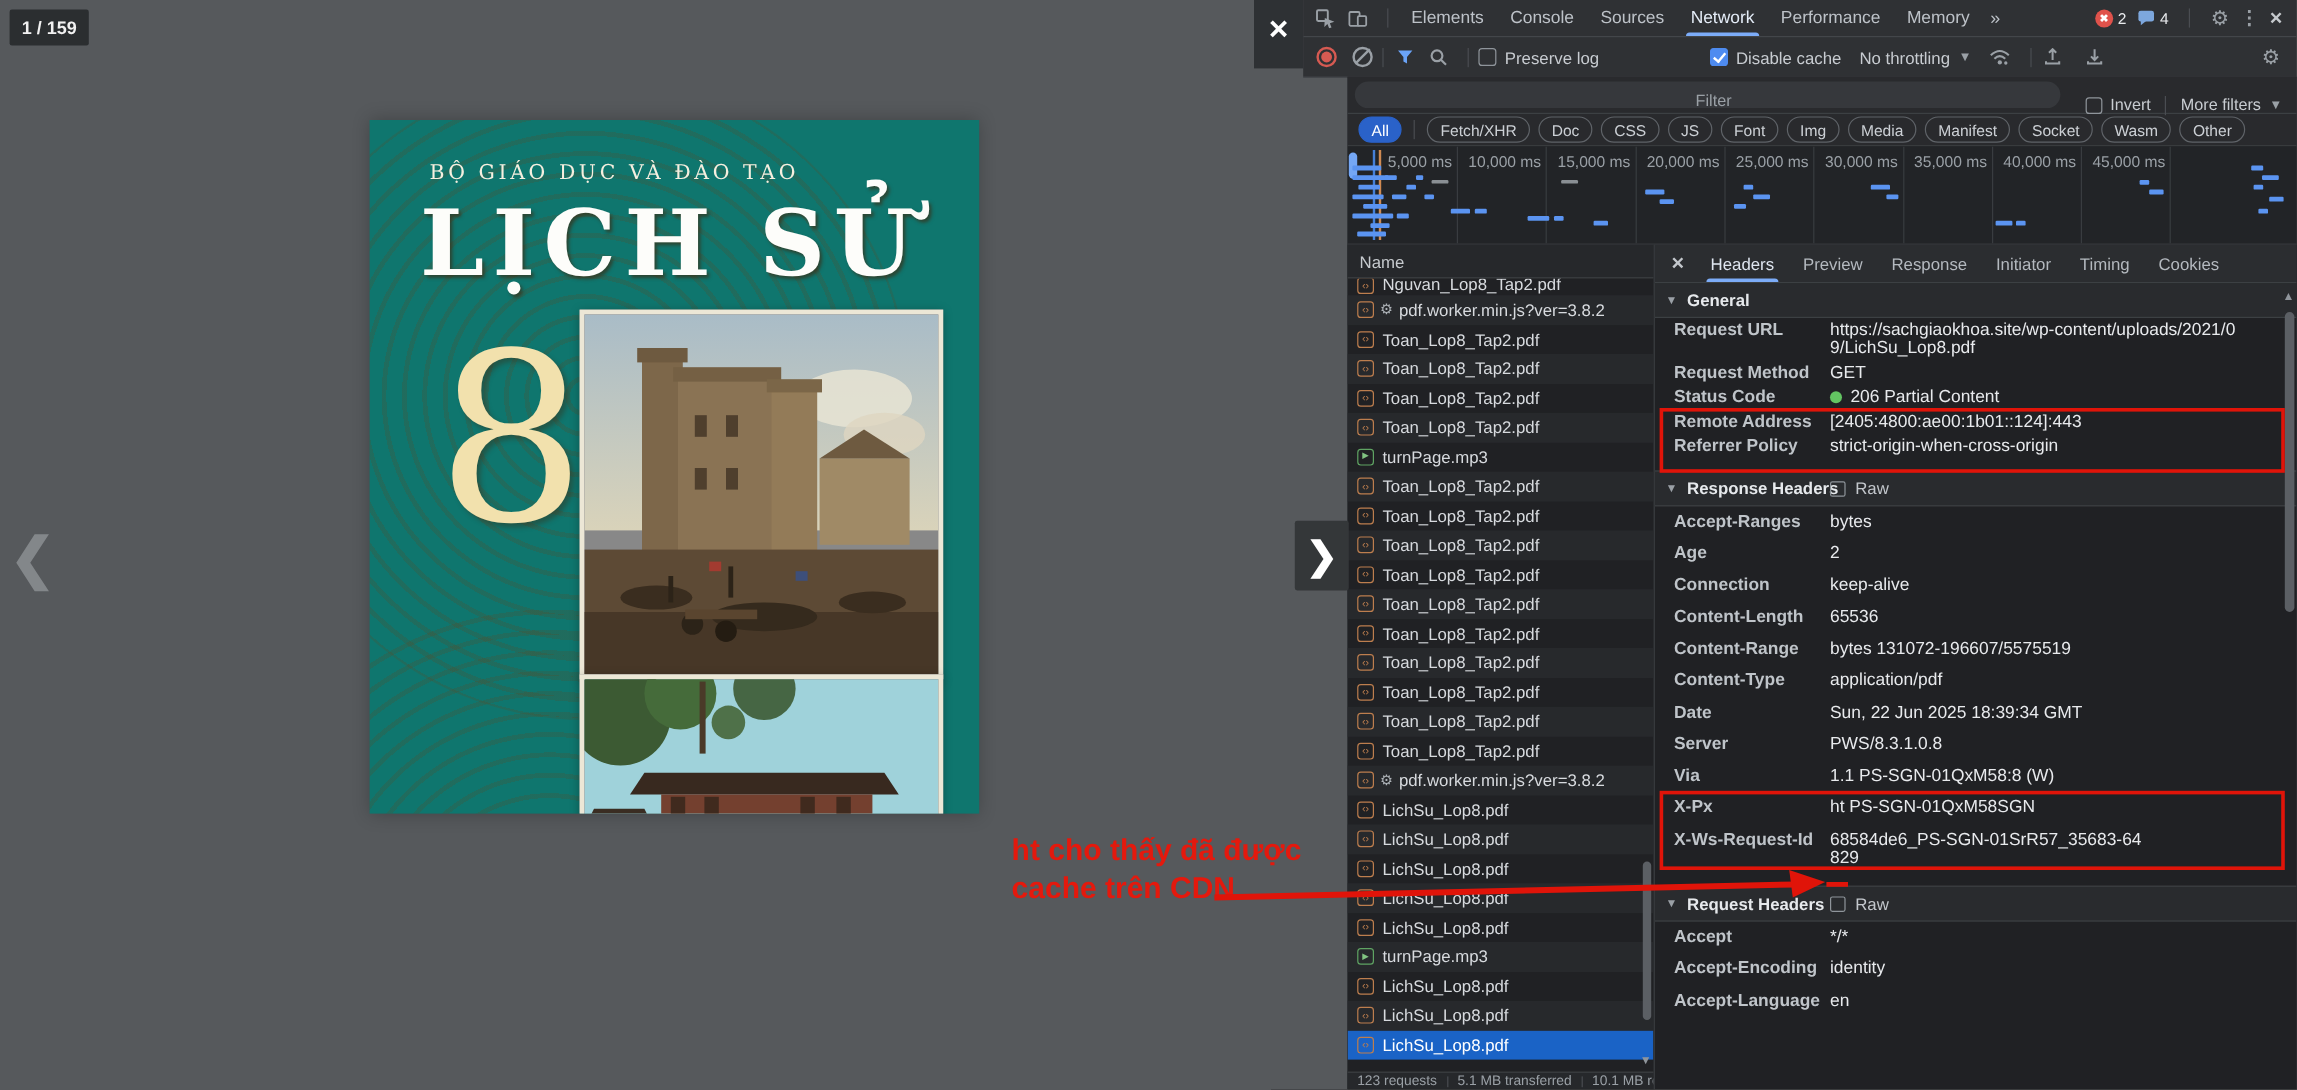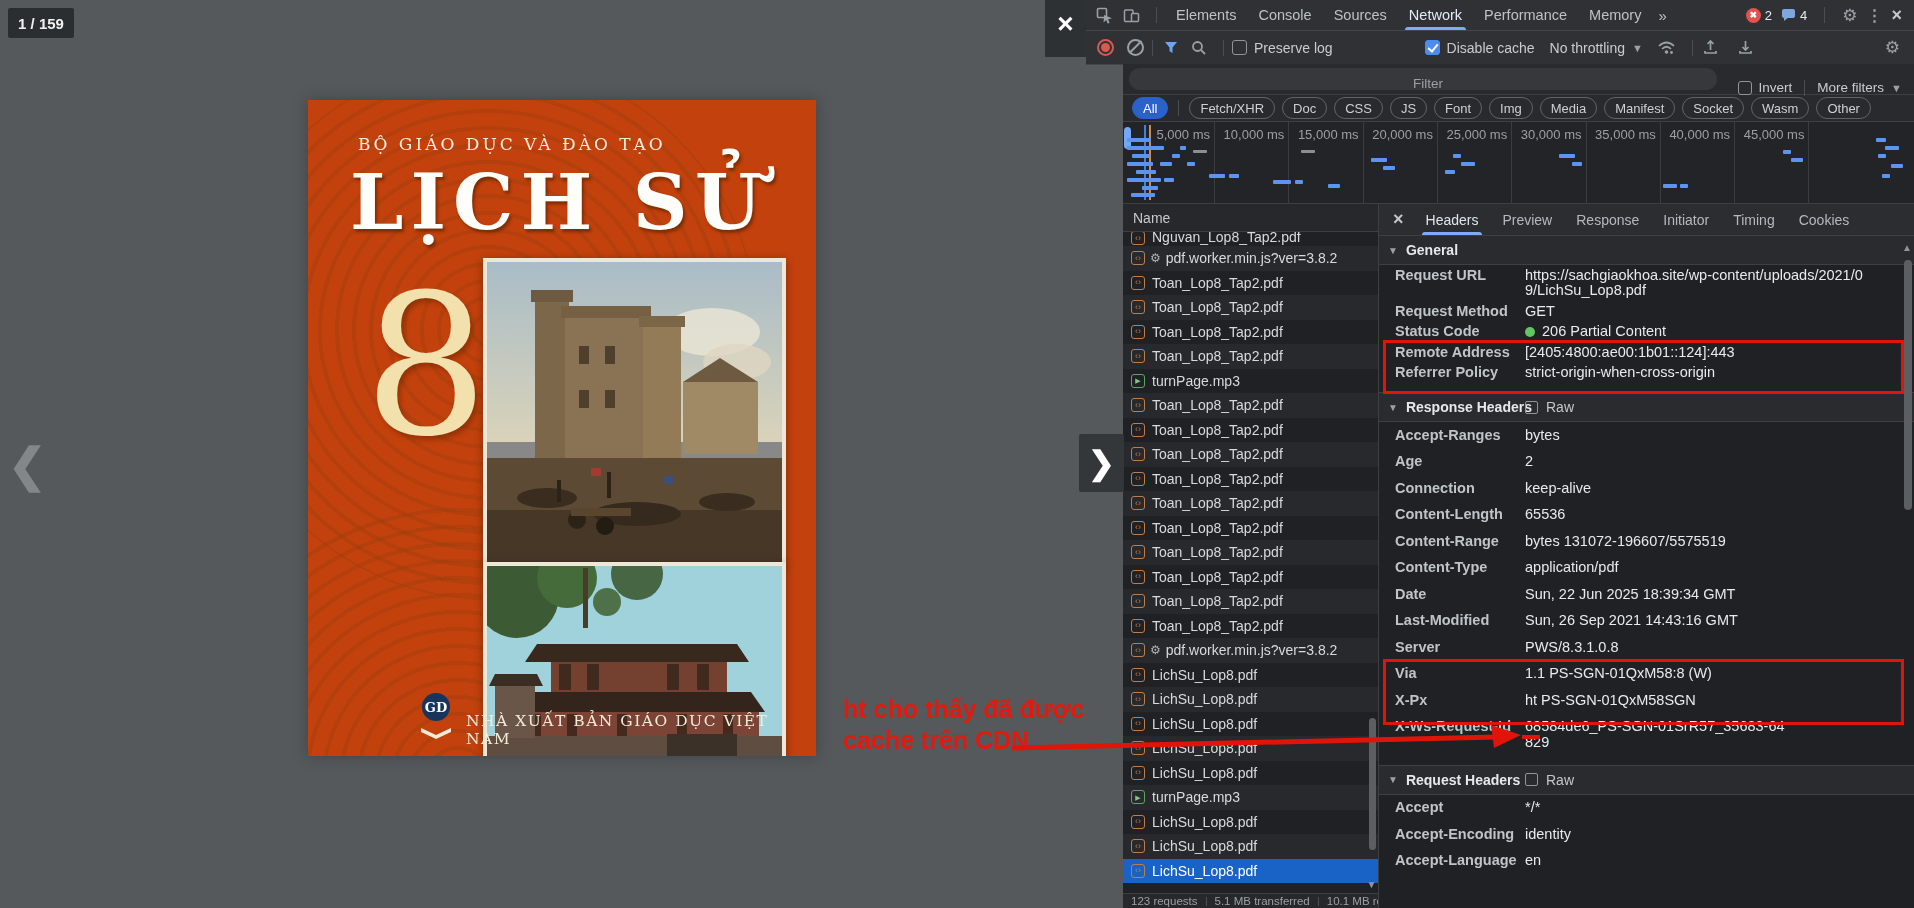--- a/index.html
+++ b/index.html
@@ -1,21 +1,21 @@
 <!DOCTYPE html>
 <html><head>
 <meta charset="utf-8">
 <style>
   html,body{margin:0;padding:0;background:#3a3d3f;}
   .stage{position:relative;width:1914px;height:908px;overflow:hidden;background:#56595c;font-family:"Liberation Sans",sans-serif;}
 
   
   .page-indicator{position:absolute;left:8px;top:8px;width:66px;height:30px;background:#2b2e30;color:#f1f1f1;
     font-size:15px;display:flex;align-items:center;justify-content:center;border-radius:2px;font-weight:600;}
-  .cover{position:absolute;left:308px;top:100px;width:508px;height:656px;background:#c2410c;overflow:hidden;box-shadow:0 0 14px rgba(0,0,0,.25);}
+  .cover{position:absolute;left:308px;top:100px;width:508px;height:578px;background:#0f766e;overflow:hidden;box-shadow:0 0 14px rgba(0,0,0,.25);}
   .ring{position:absolute;border-radius:50%;background:repeating-radial-gradient(circle,rgba(112,60,16,0) 0 13px,rgba(112,60,16,.32) 13px 17px);opacity:.55;}
   .r1{width:540px;height:540px;left:-90px;top:-40px;}
   .r2{width:560px;height:560px;left:-130px;top:400px;}
   .ministry{position:absolute;left:50px;top:34px;font:400 17px "DejaVu Serif","Liberation Serif",serif;color:#f6efdf;letter-spacing:3px;}
   .cover-title{position:absolute;left:42px;top:58px;font:700 76px "DejaVu Serif","Liberation Serif",serif;color:#fdfdfa;
     letter-spacing:7px;text-shadow:2px 3px 3px rgba(70,30,0,.55);white-space:nowrap;}
   .grade{position:absolute;left:56px;top:168px;font:400 195px "DejaVu Serif","Liberation Serif",serif;color:#f2e1ad;
     line-height:1;text-shadow:3px 4px 4px rgba(70,30,0,.35);}
   .photo{position:absolute;border:4px solid #ece7d6;box-shadow:0 2px 8px rgba(0,0,0,.35);background:#888;}
   .p-top{left:175px;top:158px;width:295px;height:300px;}
@@ -604,24 +604,20 @@
               </div>
               <div class="h-row">
                 <div class="hl">Content-Type</div>
                 <div class="hv">application/pdf</div>
               </div>
               <div class="h-row">
                 <div class="hl">Date</div>
                 <div class="hv">Sun, 22 Jun 2025 18:39:34 GMT</div>
               </div>
               <div class="h-row">
-                <div class="hl">Last-Modified</div>
-                <div class="hv">Sun, 26 Sep 2021 14:43:16 GMT</div>
-              </div>
-              <div class="h-row">
                 <div class="hl">Server</div>
                 <div class="hv">PWS/8.3.1.0.8</div>
               </div>
               <div class="h-row">
                 <div class="hl">Via</div>
                 <div class="hv">1.1 PS-SGN-01QxM58:8 (W)</div>
               </div>
               <div class="h-row">
                 <div class="hl">X-Px</div>
                 <div class="hv"><span>ht</span> PS-SGN-01QxM58SGN</div>

